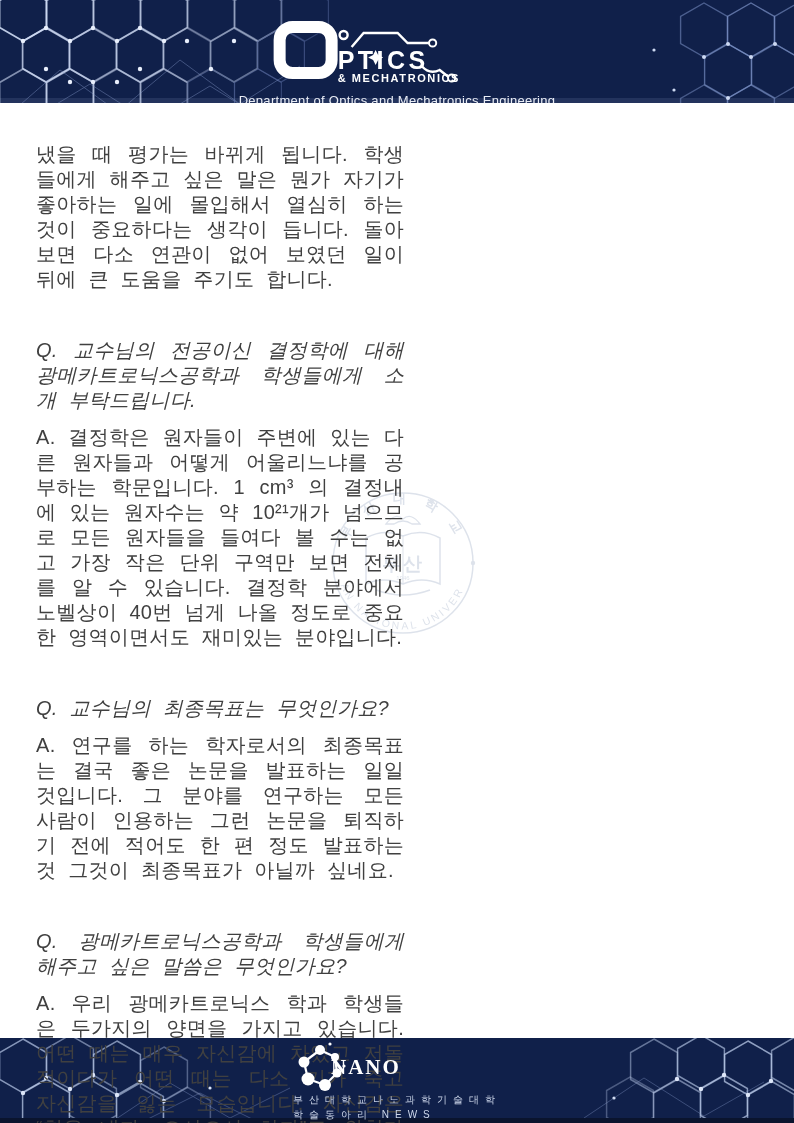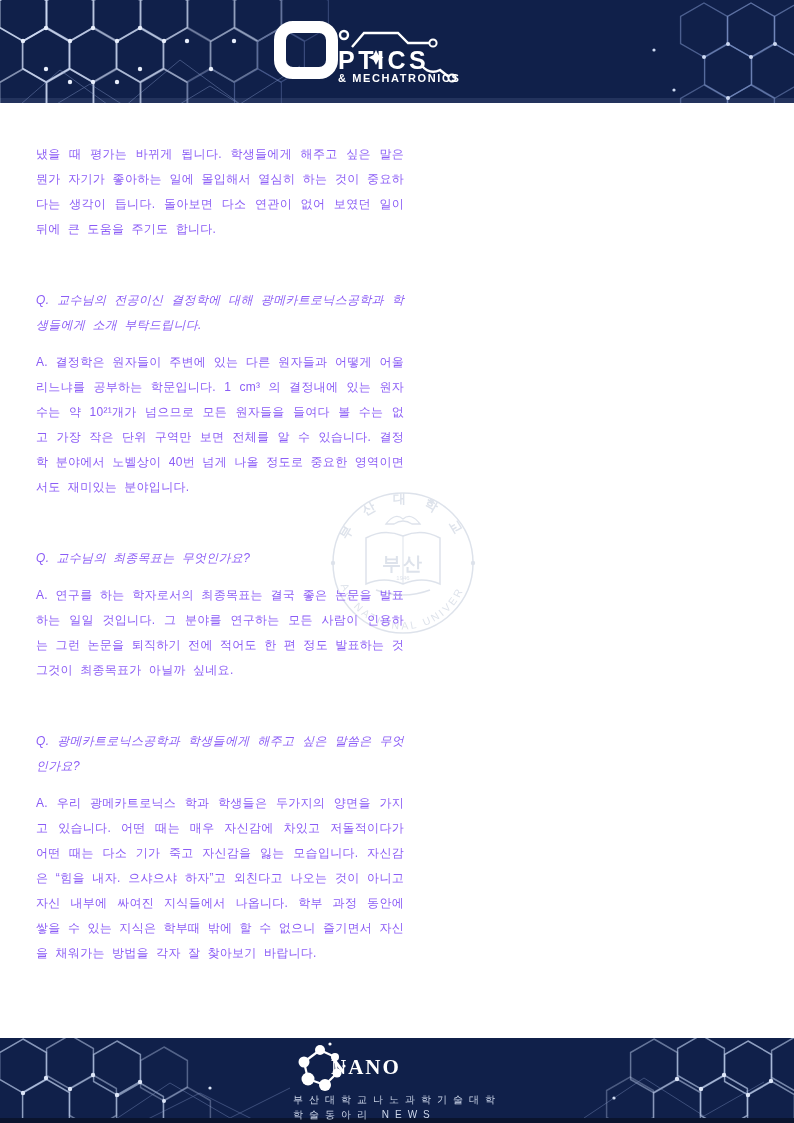--- a/index.html
+++ b/index.html
@@ -9,21 +9,21 @@
   #header{top:0;height:103px;box-shadow:inset 0 -5px 0 rgba(173,190,230,0.12);}
   #footer{top:1038px;height:85px;}
   #footer .bottom-edge{position:absolute;bottom:0;left:0;width:100%;height:5px;background:#0a142e;}
   .hexes{position:absolute;}
   
   .logo-col{position:absolute;left:50%;top:20px;transform:translateX(-50%);
             display:flex;flex-direction:column;align-items:center;z-index:2;}
   .dept{color:#e9edf6;font-size:13px;letter-spacing:.3px;margin-top:9px;white-space:nowrap;}
   
   #article{position:absolute;left:36px;top:142px;width:368px;z-index:1;}
-  #article p{margin:0;color:#8b5cf6;font-size:12px;line-height:25px;
+  #article p{margin:0;color:#404040;font-size:20px;line-height:25px;
              text-align:justify;word-break:break-all;word-spacing:.30em;letter-spacing:.3px;}
   #article p.q{margin-top:46px;font-style:italic;}
   #article p.a{margin-top:12px;}
   
   #watermark{position:absolute;left:318px;top:478px;z-index:0;opacity:.55;}
   
   .footer-col{position:absolute;left:50%;top:4px;transform:translateX(-50%);
               display:flex;flex-direction:column;align-items:flex-start;z-index:2;}
   .nano-row{display:flex;align-items:center;height:50px;}
   .nano-text{color:#ffffff;font-family:"Liberation Serif","DejaVu Serif",serif;
@@ -115,20 +115,21 @@
       <text x="66" y="49" font-size="25" font-weight="bold" letter-spacing="3.5" fill="#ffffff" font-family="&quot;Liberation Sans&quot;,sans-serif">PTICS</text>
       <g fill="none" stroke="#ffffff" stroke-width="2.4">
         <path d="M80,27 L92,13 L126,13 L136,23 L158,23"></path>
         <path d="M150,46 q8,9 18,4 l9,7"></path>
       </g>
       <circle cx="161" cy="23" r="3.6" fill="none" stroke="#ffffff" stroke-width="2"></circle>
       <circle cx="180" cy="58" r="3.6" fill="none" stroke="#ffffff" stroke-width="2"></circle>
       <path d="M104,30 l2.5,5 5,2.5 -5,2.5 -2.5,5 -2.5,-5 -5,-2.5 5,-2.5 z" fill="#ffffff"></path>
       <text x="66" y="62" font-size="11" font-weight="bold" letter-spacing="1.6" fill="#ffffff" font-family="&quot;Liberation Sans&quot;,sans-serif">&amp; MECHATRONICS</text>
     </svg>
+    <div class="dept">Department of Optics and Mechatronics Engineering</div>
   </div>
 </header>
 
 <svg id="watermark" width="170" height="170" viewBox="0 0 170 170">
   <defs>
     <path id="wm-top" d="M33,55 A60,60 0 0 1 137,55" fill="none"></path>
     <path id="wm-bot" d="M23,108 A66,66 0 0 0 147,108" fill="none"></path>
   </defs>
   <g stroke="#c3ccdb" fill="none">
     <circle cx="85" cy="85" r="70" stroke-width="1.5"></circle>

